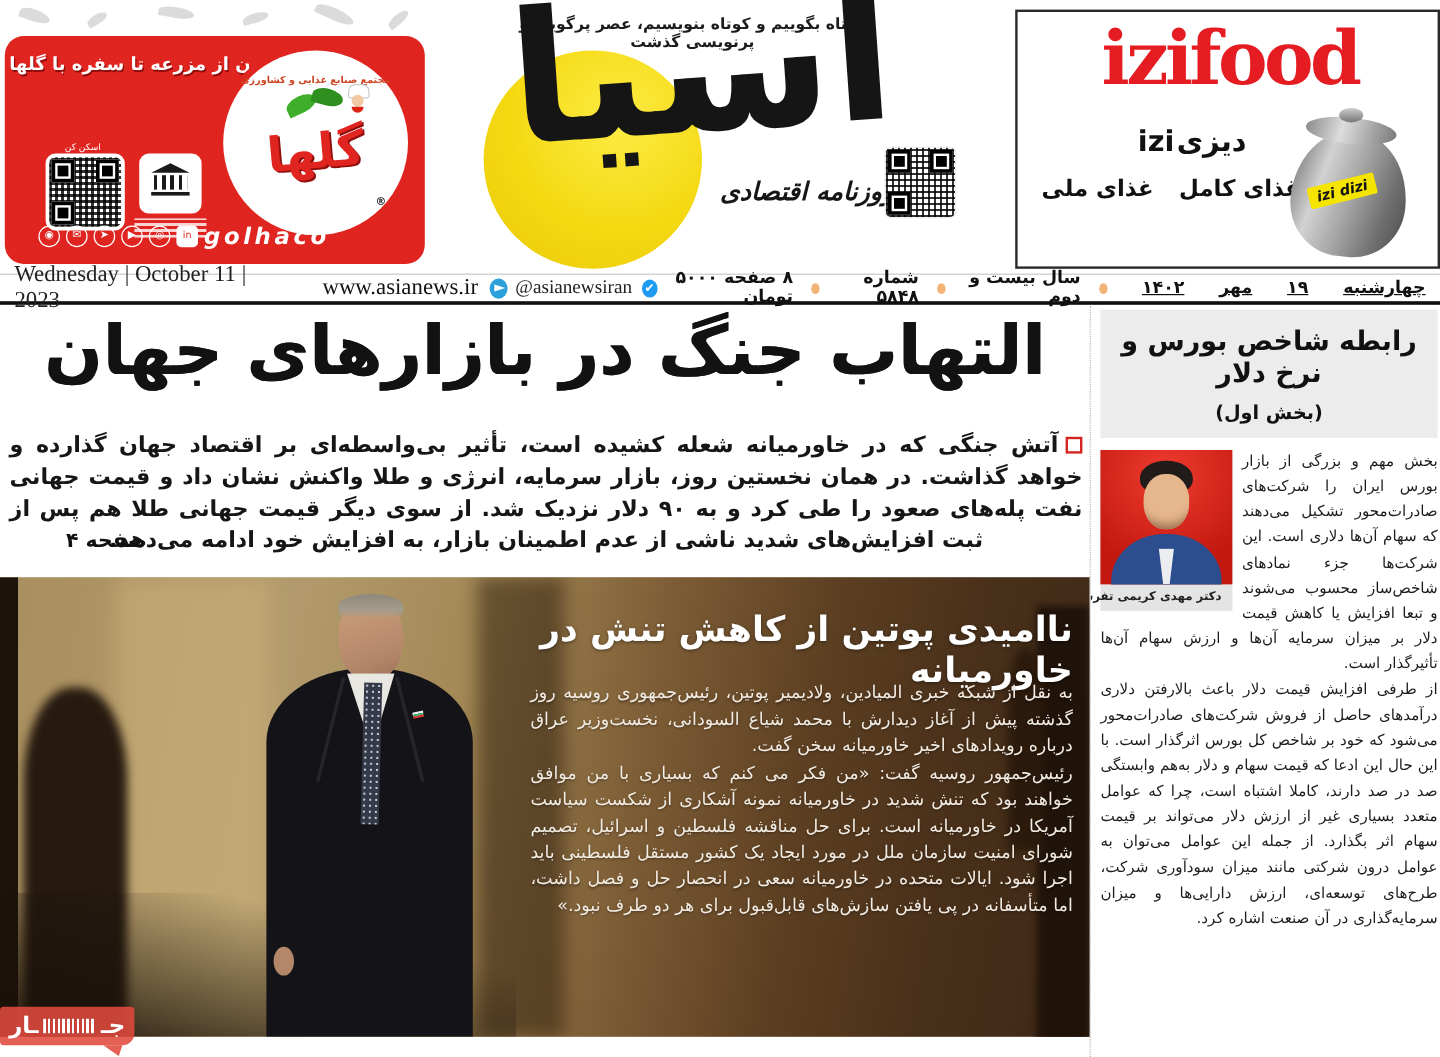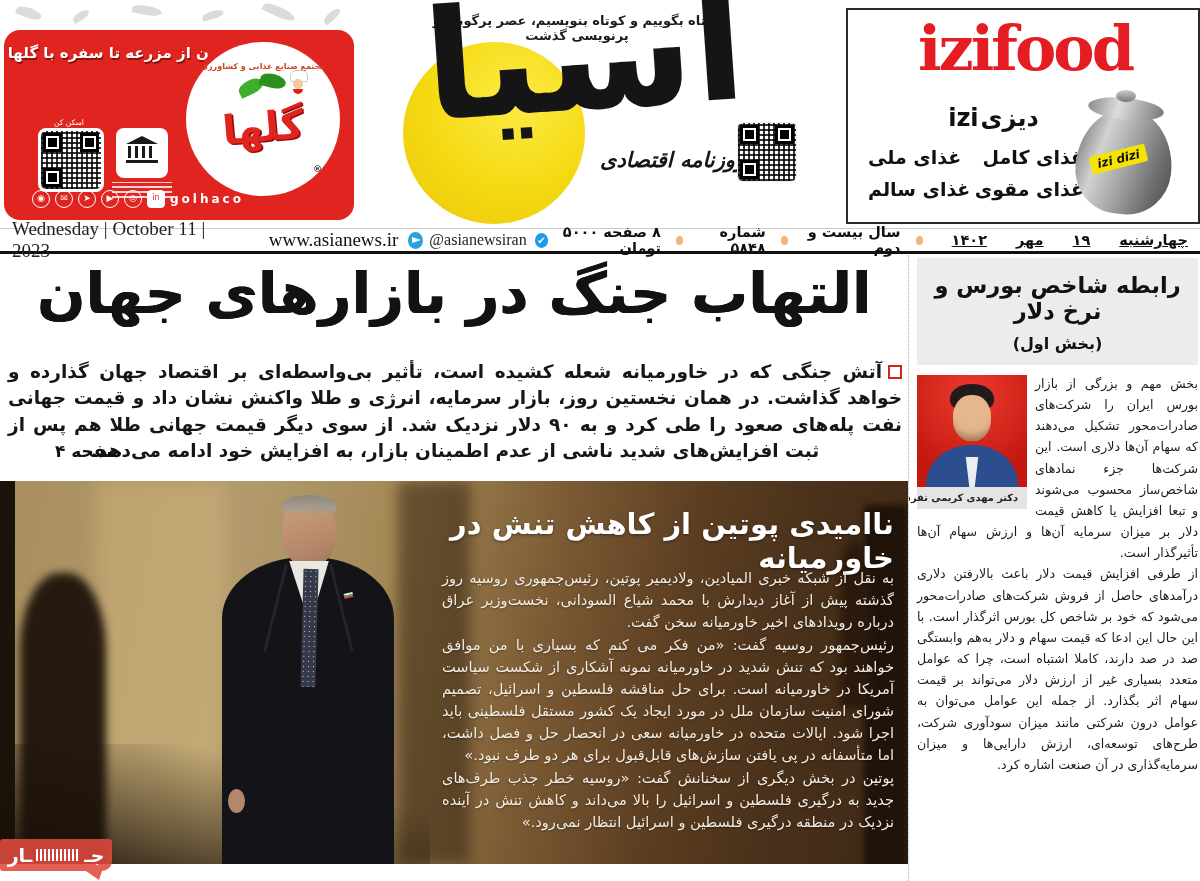--- a/index.html
+++ b/index.html
@@ -39,21 +39,21 @@
   .temple{position:absolute;left:10px;top:8px;width:32px;height:26px;}
   .temple .roof{position:absolute;left:0;top:0;border-left:16px solid transparent;border-right:16px solid transparent;border-bottom:8px solid #1a1a1a;}
   .temple .cols{position:absolute;left:2px;top:10px;width:28px;height:12px;
       background:repeating-linear-gradient(90deg,#1a1a1a 0 3px,transparent 3px 7px);}
   .temple .base{position:absolute;left:0;top:24px;width:32px;height:3px;background:#1a1a1a;}
   .unesco-sub{position:absolute;left:108px;top:152px;width:60px;height:16px;opacity:.8;
       background:repeating-linear-gradient(0deg,#fff 0 2px,transparent 2px 5px);}
   .golha-social{position:absolute;left:28px;bottom:12px;display:flex;align-items:center;gap:5px;color:#fff;}
   .soc{width:16px;height:16px;border:1.6px solid #fff;border-radius:50%;font-size:9px;line-height:14px;text-align:center;color:#fff;}
   .soc.sq{border-radius:4px;background:#fff;color:#e0241f;font-weight:normal;font-size:8px;}
-  .golha-handle{font-weight:bold;font-size:12px;letter-spacing:3px;}
+  .golha-handle{font-weight:bold;font-size:19px;letter-spacing:3px;font-style:italic;}
   
   .brand{position:absolute;left:362px;top:0;width:482px;height:229px;}
   .brand-tagline{position:absolute;left:55px;top:13px;width:320px;text-align:center;font-size:13px;font-weight:600;color:#1c1c1c;}
   .sun{position:absolute;left:41px;top:42px;width:182px;height:182px;border-radius:50%;
       background:radial-gradient(circle at 62% 32%,#fdeb45,#f4d911 55%,#eac70b);}
   .brand-name{position:absolute;left:62px;top:-32px;font-size:152px;font-weight:bold;color:#151515;
       transform:rotate(-4deg);letter-spacing:-4px;}
   .brand-sub{position:absolute;left:238px;top:148px;font-size:21px;font-weight:bold;font-style:italic;color:#161616;}
   .brand-qr{position:absolute;left:375px;top:122px;width:58px;height:58px;border:1px solid #eee;}
   
@@ -228,24 +228,20 @@
       <div class="izi-title">izifood</div>
       <div class="izi-sub">
         <span>دیزی</span>
         <span style="direction:ltr">izi</span>
       </div>
       <div class="izi-lines">
         <div class="izi-row">
           <span class="fa">غذای ملی</span>
           <span class="fa">غذای کامل</span>
         </div>
-        <div class="izi-row">
-          <span class="fa">غذای سالم</span>
-          <span class="fa">غذای مقوی</span>
-        </div>
       </div>
       <div class="pot">
         <div class="body"></div>
           <div class="lid"></div>
           <div class="knob"></div>
         <div class="label">izi dizi</div>
       </div>
     </div>
   </header>
 
@@ -291,21 +287,20 @@
         <div class="p-hair"></div>
       <div class="p-shirt"></div>
         <div class="p-tie"></div>
       <div class="p-pin"></div>
       <div class="p-hand"></div>
     </div>
     <h2 class="photo-headline" style="margin:0">ناامیدی پوتین از کاهش تنش در خاورمیانه</h2>
     <div class="photo-text">
       <p>به نقل از شبکه خبری المیادین، ولادیمیر پوتین، رئیس‌جمهوری روسیه روز گذشته پیش از آغاز دیدارش با محمد شیاع السودانی، نخست‌وزیر عراق درباره رویدادهای اخیر خاورمیانه سخن گفت.</p>
       <p>رئیس‌جمهور روسیه گفت: «من فکر می کنم که بسیاری با من موافق خواهند بود که تنش شدید در خاورمیانه نمونه آشکاری از شکست سیاست آمریکا در خاورمیانه است. برای حل مناقشه فلسطین و اسرائیل، تصمیم شورای امنیت سازمان ملل در مورد ایجاد یک کشور مستقل فلسطینی باید اجرا شود. ایالات متحده در خاورمیانه سعی در انحصار حل و فصل داشت، اما متأسفانه در پی یافتن سازش‌های قابل‌قبول برای هر دو طرف نبود.»</p>
-      <p>پوتین در بخش دیگری از سخنانش گفت: «روسیه خطر جذب طرف‌های جدید به درگیری فلسطین و اسرائیل را بالا می‌داند و کاهش تنش در آینده نزدیک در منطقه درگیری فلسطین و اسرائیل انتظار نمی‌رود.»</p>
     </div>
   </div>
 
   <div class="watermark">
     <span class="wm-txt">جـ</span>
     <span class="wm-bar"></span>
     <span class="wm-txt">ـار</span>
   </div>
 
   <aside class="sidebar">

